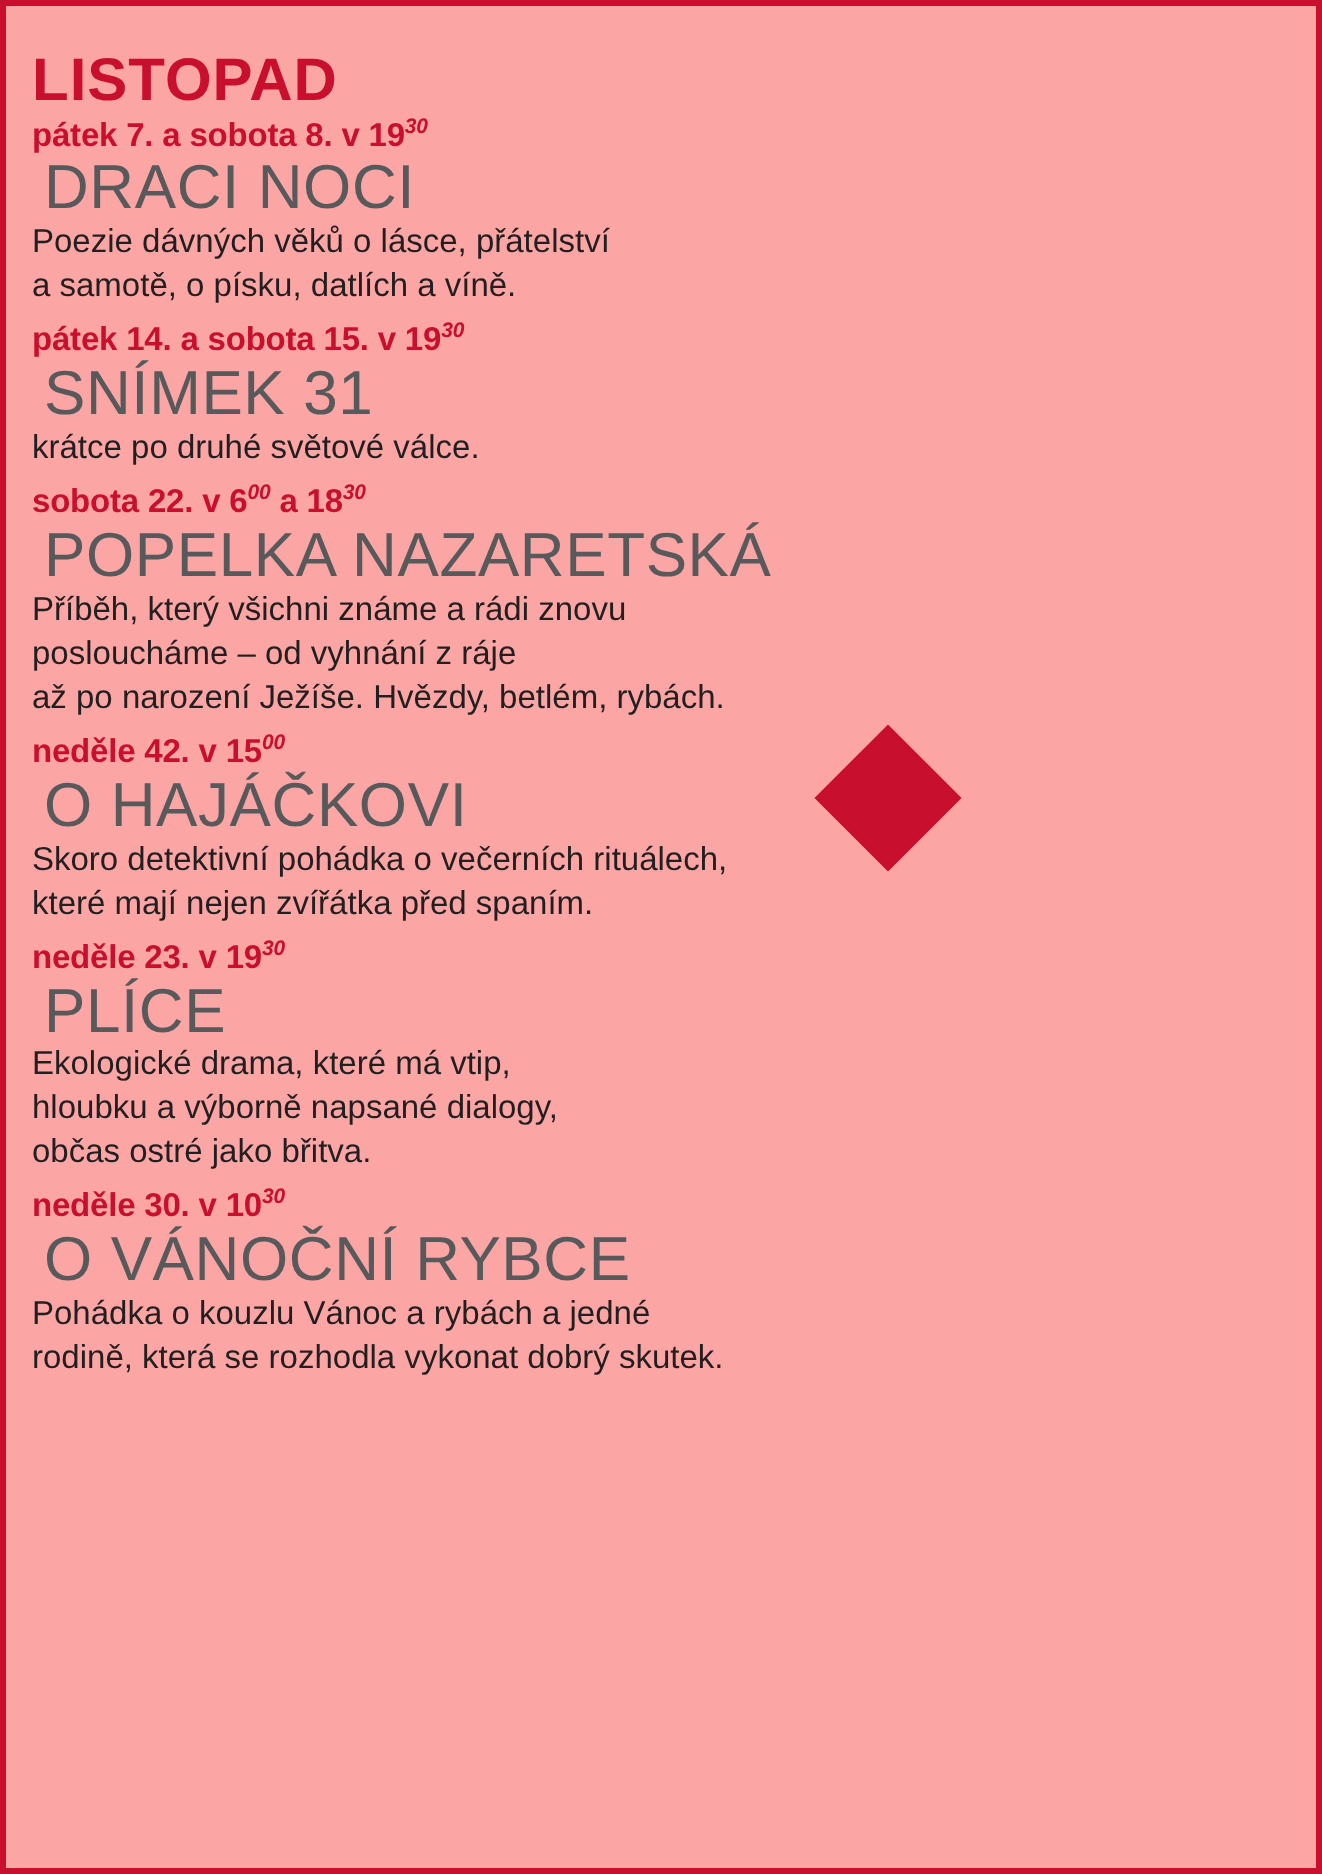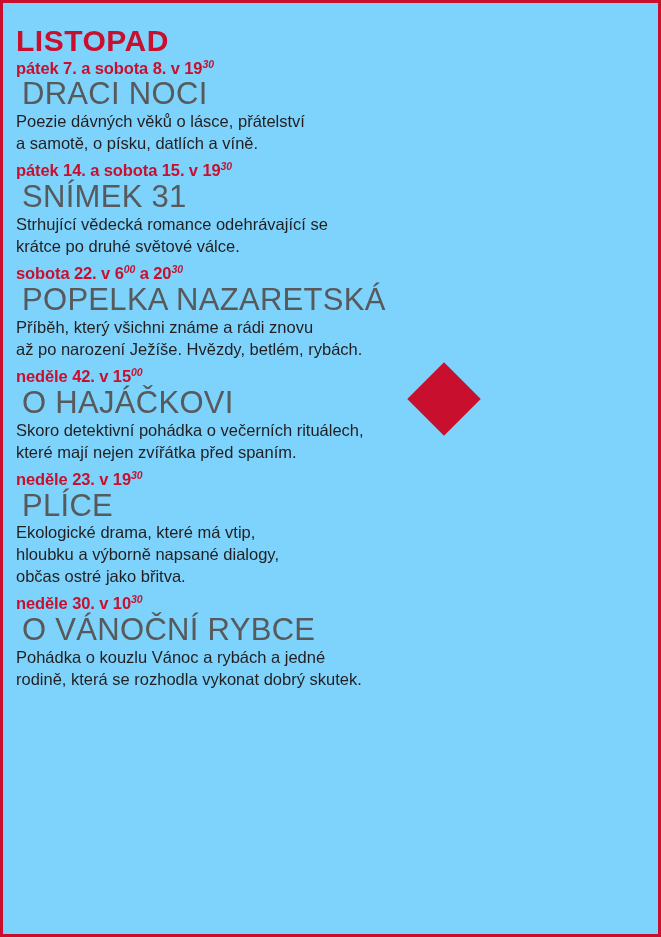--- a/index.html
+++ b/index.html
@@ -13,21 +13,21 @@
     font-family: "Liberation Sans", sans-serif;
     overflow: hidden;
     position: relative;
   }
   .poster {
     position: relative;
     width: 661px;
     height: 937px;
     box-sizing: border-box;
     border: 3px solid #c8102e;
-    background: #7dd3fc;
+    background: #fca5a5;
     overflow: hidden;
   }
   
   .program {
     position: absolute;
     left: 13px;
     top: 22px;
     width: 452px;
   }
   .month {
@@ -116,30 +116,30 @@
       <div class="desc">
         <div>Poezie dávných věků o lásce, přátelství</div>
         <div>a samotě, o písku, datlích a víně.</div>
       </div>
     </div>
 
     <div class="entry">
       <div class="date"><span>pátek 14. a sobota 15. v 19</span><sup>30</sup></div>
       <div class="title">SNÍMEK 31</div>
       <div class="desc">
-        <div>Strhující vědecká romance odehrávající se</div>
         <div>krátce po druhé světové válce.</div>
       </div>
     </div>
 
     <div class="entry">
-      <div class="date"><span>sobota 22. v 6</span><sup>00</sup><span> a 20</span><sup>30</sup></div>
+      <div class="date"><span>sobota 22. v 6</span><sup>00</sup><span> a 18</span><sup>30</sup></div>
       <div class="title">POPELKA NAZARETSKÁ</div>
       <div class="desc">
         <div>Příběh, který všichni známe a rádi znovu</div>
+        <div>posloucháme – od vyhnání z ráje</div>
         <div>až po narození Ježíše. Hvězdy, betlém, rybách.</div>
       </div>
     </div>
 
     <div class="entry">
       <div class="date"><span>neděle 42. v 15</span><sup>00</sup></div>
       <div class="title">O HAJÁČKOVI</div>
       <div class="desc">
         <div>Skoro detektivní pohádka o večerních rituálech,</div>
         <div>které mají nejen zvířátka před spaním.</div>

